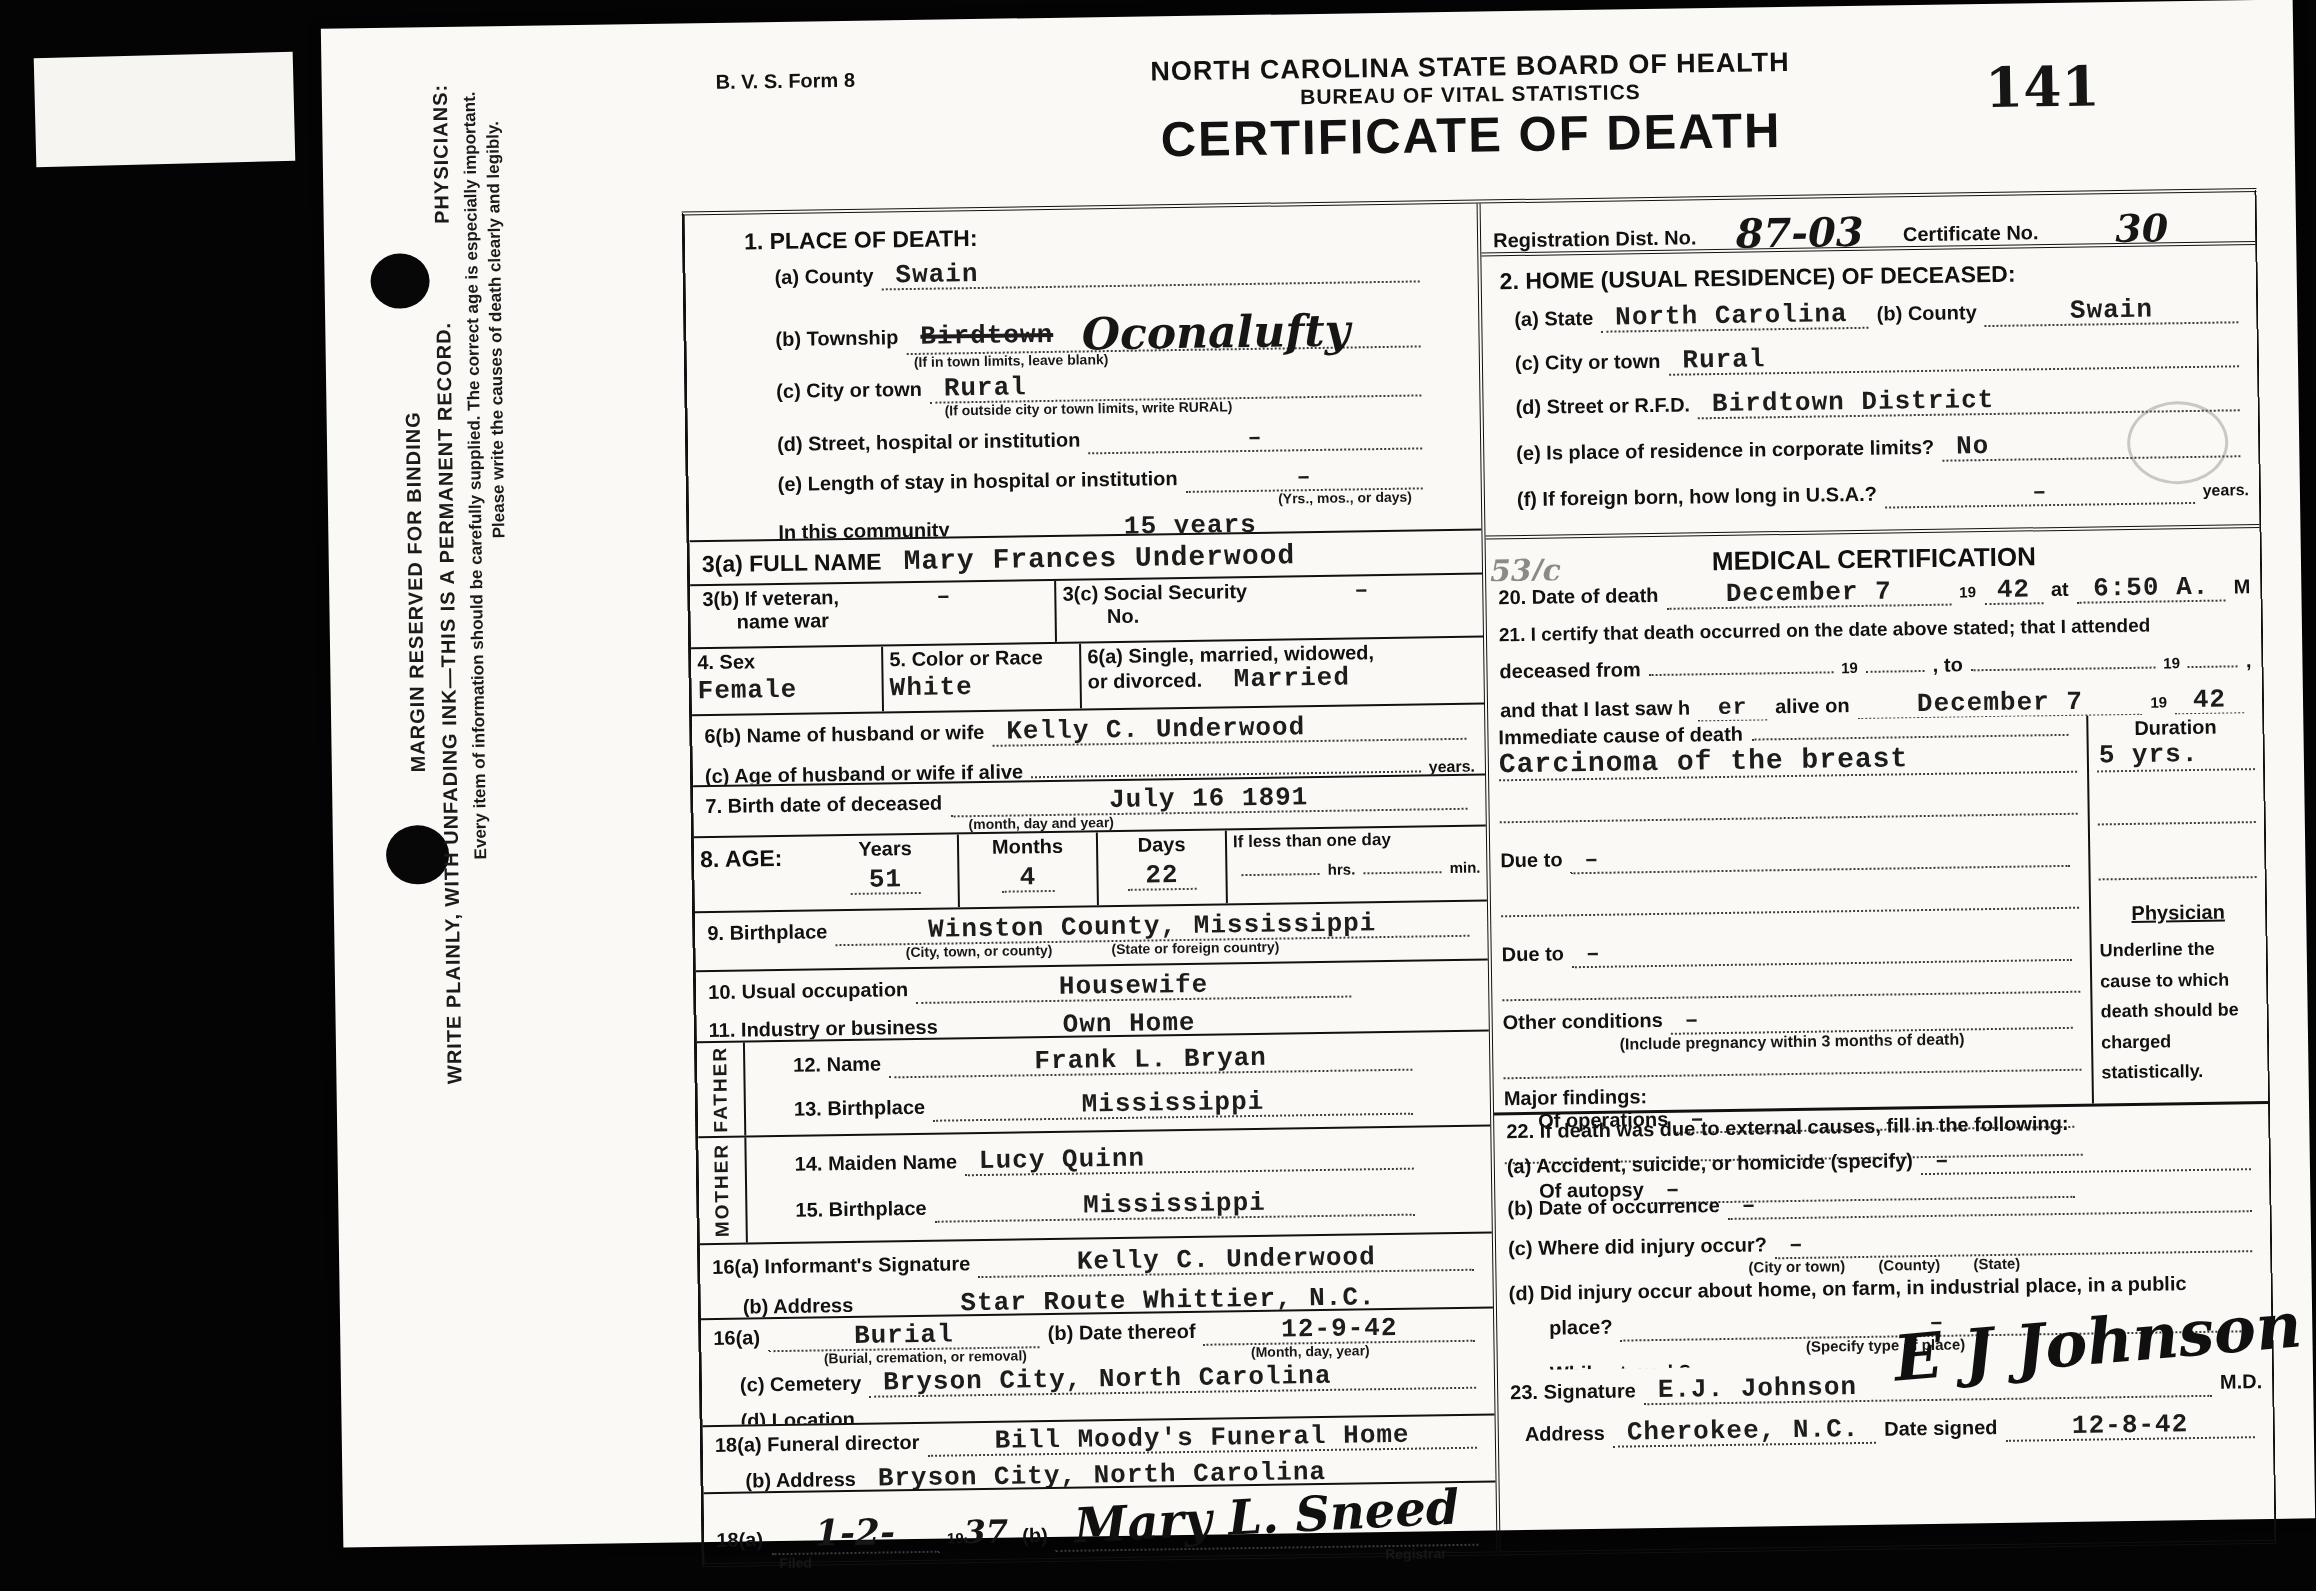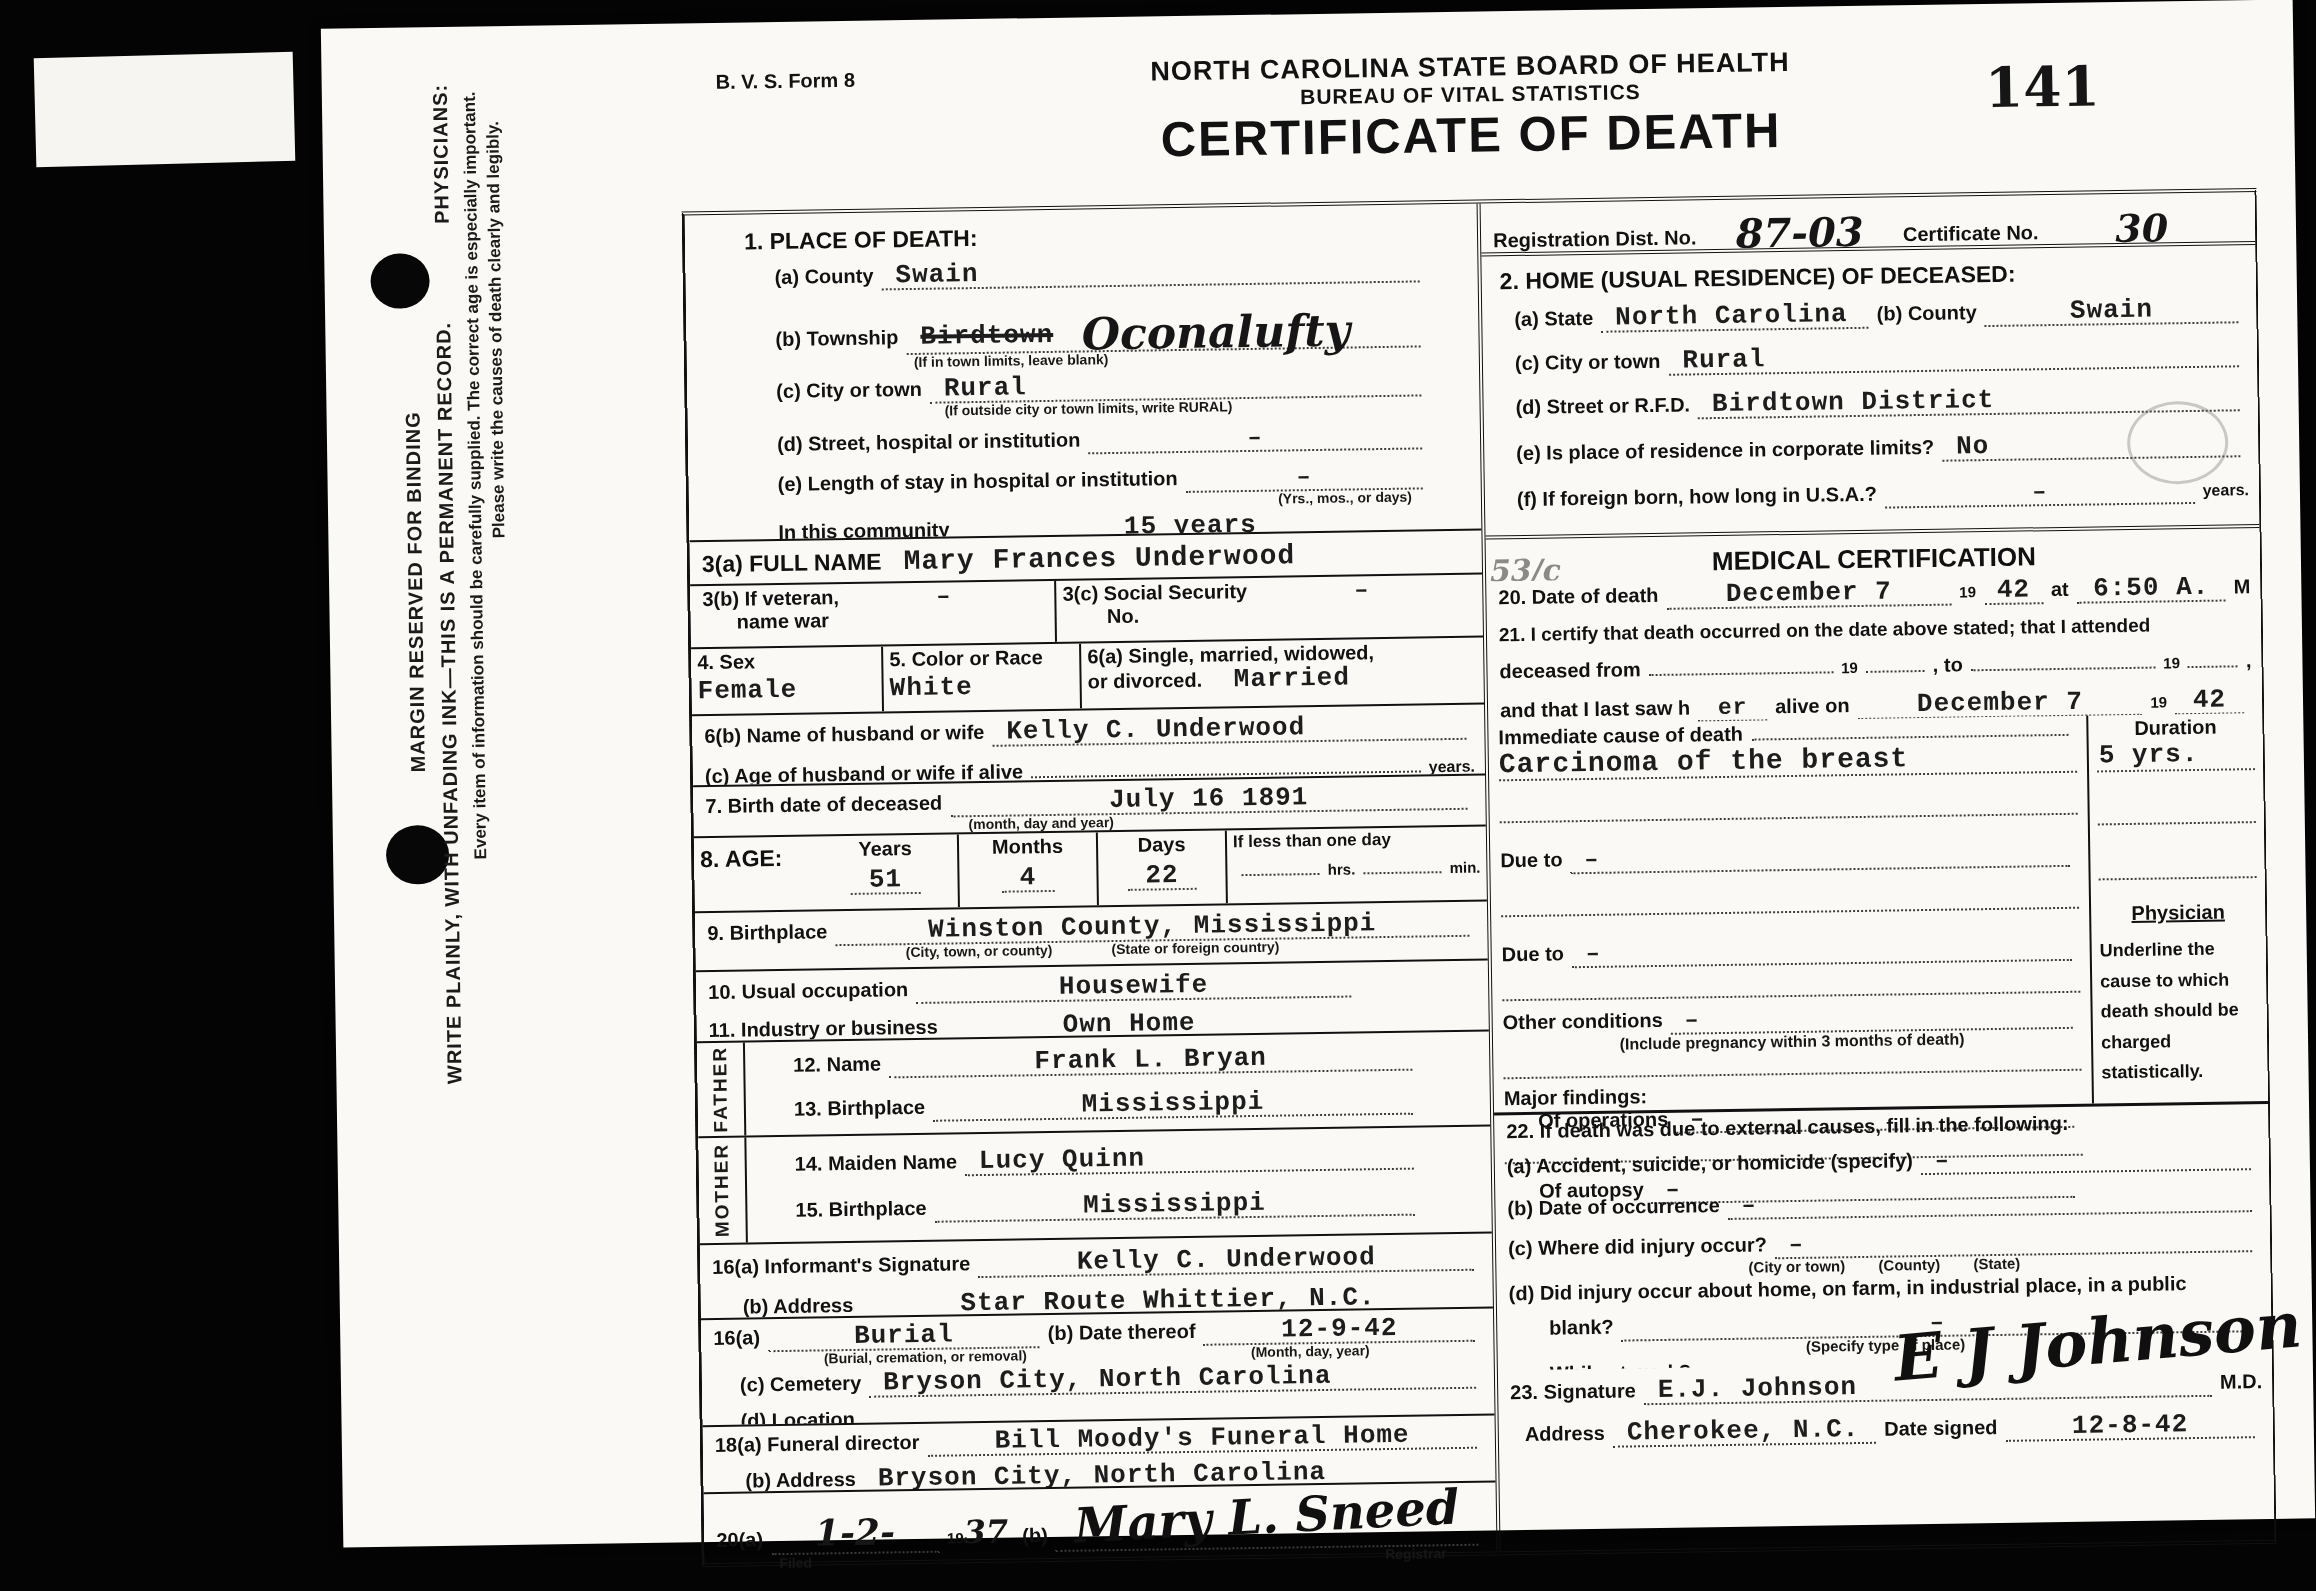--- a/index.html
+++ b/index.html
@@ -307,21 +307,21 @@
           <span class="fill"><span class="t">Bill Moody's Funeral Home</span></span>
         </div>
         <div class="line" style="margin-top:8px;">
           <span class="lbl" style="padding-left:30px;">(b) Address</span>
           <span class="fill left"><span class="t">Bryson City, North Carolina</span></span>
         </div>
       </div>
 
       <div class="row noline" style="height:69px;overflow:visible;">
         <div class="line" style="margin-top:8px;">
-          <span class="lbl">20(a)</span>
+          <span class="lbl">18(a)</span>
           <span class="fill" style="max-width:168px;"><span class="hand" style="font-size:36px;">1-2-</span></span>
           <span class="lbl" style="font-size:15px;">19</span>
             <span class="hand" style="font-size:32px;">37</span>
           <span class="lbl" style="margin-left:14px;">(b)</span>
           <span class="fill" style="overflow:visible;"><span class="script" style="font-size:48px;display:inline-block;transform:rotate(-2deg);position:relative;top:-6px;">Mary L. Sneed</span></span>
         </div>
         <div class="line">
           <span class="note" style="width:158px;">Filed</span>
           <span class="note" style="flex:1;text-align:right;padding-right:40px;">Registrar</span>
         </div>
@@ -465,21 +465,21 @@
           <span class="lbl">(b) Date of occurrence</span>
           <span class="fill left"><span class="t tsm">–</span></span>
         </div>
         <div class="line" style="margin-top:14px;">
           <span class="lbl">(c) Where did injury occur?</span>
           <span class="fill left"><span class="t tsm">–</span></span>
         </div>
         <div class="note" style="text-align:center;font-size:15px;white-space:pre;">(City or town)        (County)        (State)</div>
         <div class="lbl" style="margin-top:2px;">(d) Did injury occur about home, on farm, in industrial place, in a public</div>
         <div class="line" style="margin-top:12px;margin-left:40px;">
-          <span class="lbl">blank?</span>
+          <span class="lbl">place?</span>
           <span class="fill"><span class="t tsm">–</span></span>
         </div>
         <div class="note" style="text-align:center;font-size:15px;">(Specify type of place)</div>
         <div class="line" style="margin-top:4px;margin-left:40px;">
           <span class="lbl">While at work?</span>
           <span class="fill left"><span class="t tsm">–</span></span>
         </div>
 
       </div>
 

